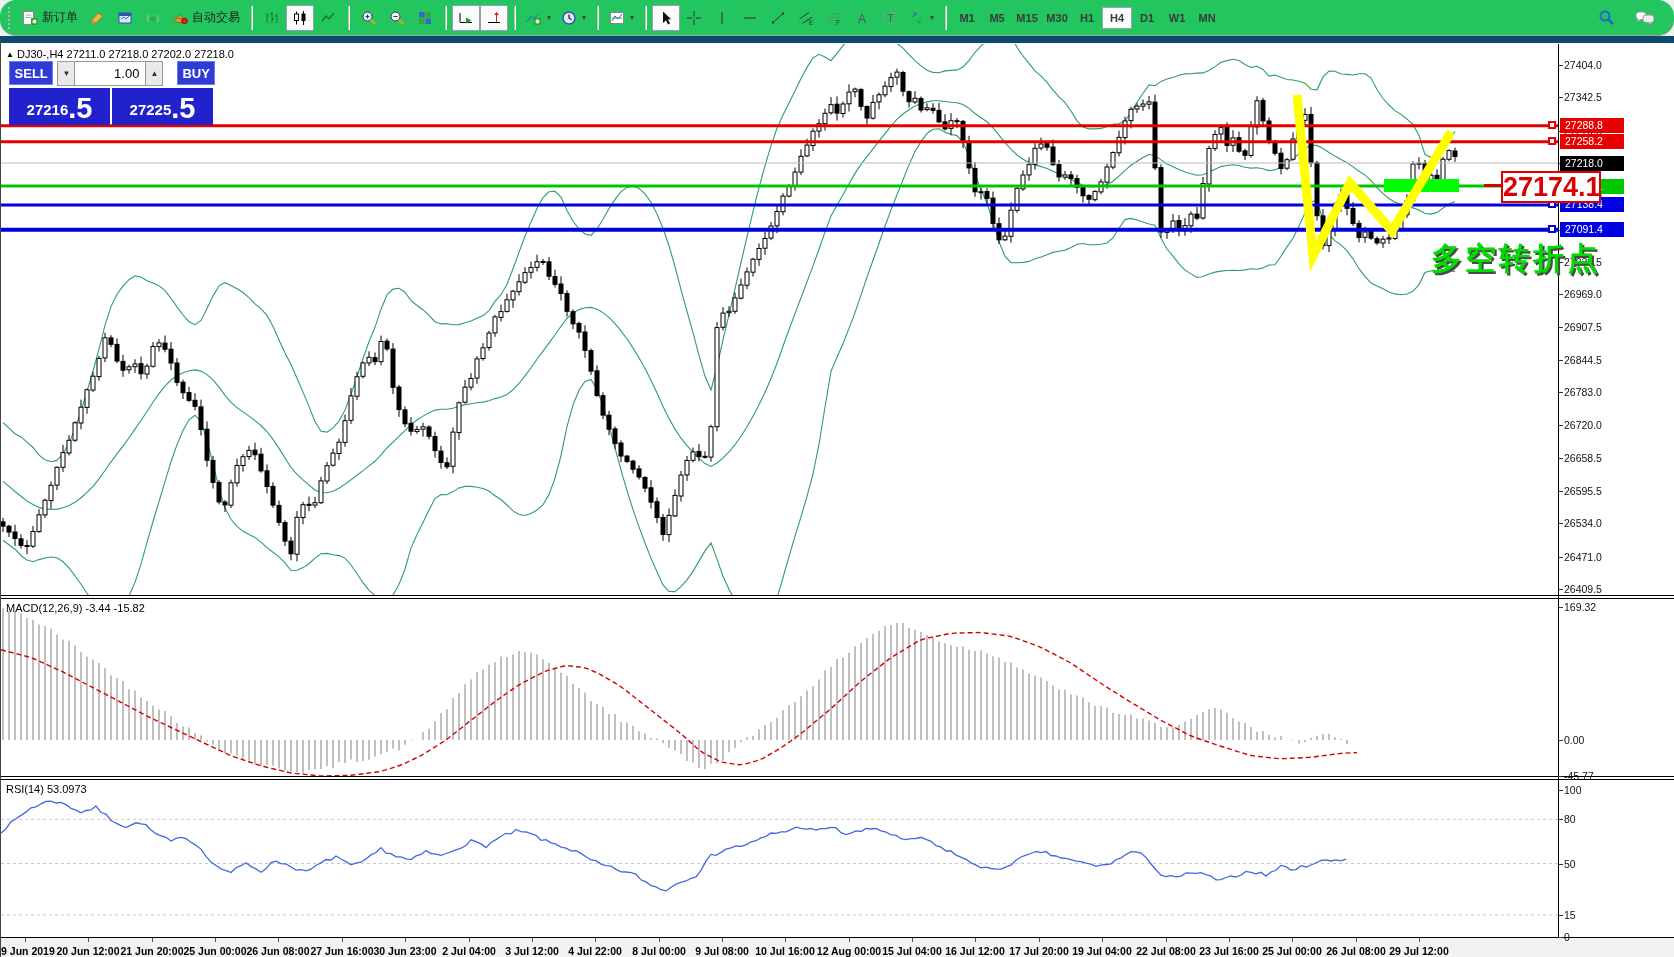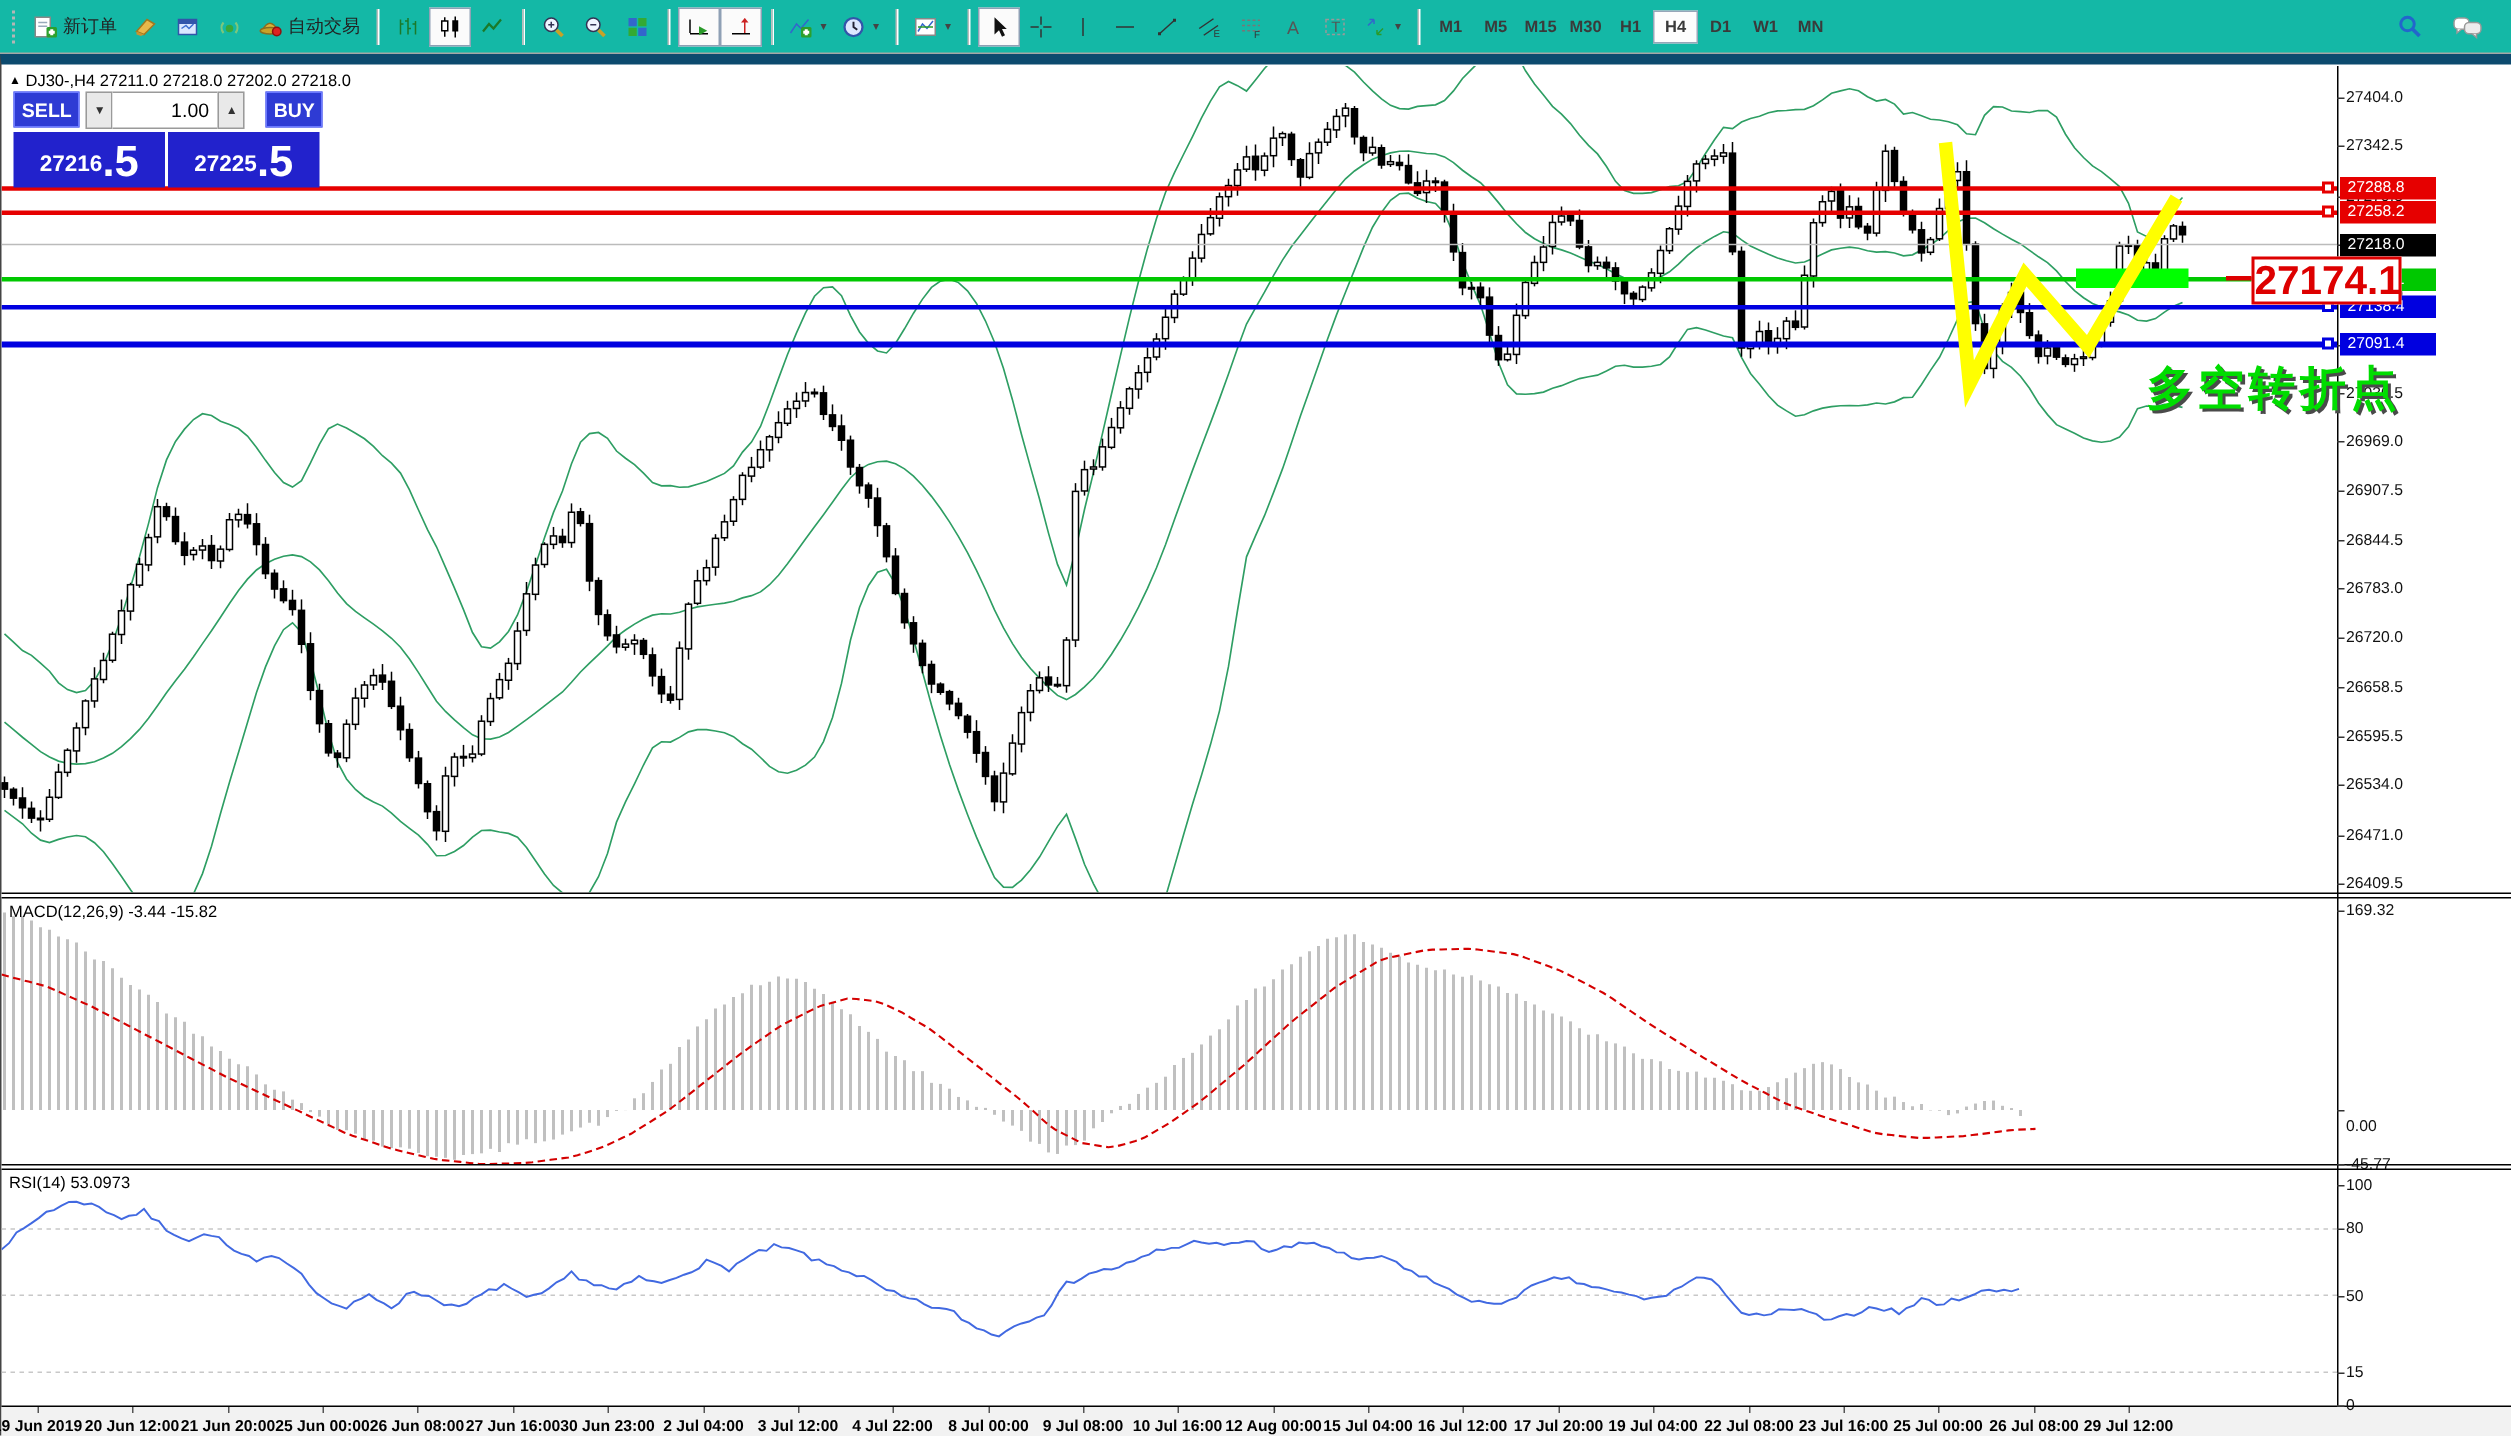--- a/index.html
+++ b/index.html
@@ -1,21 +1,21 @@
 <!DOCTYPE html>
 <html><head>
 <meta charset="utf-8">
 <style>
   html,body{margin:0;padding:0;width:1674px;height:957px;overflow:hidden;
     font-family:"Liberation Sans",sans-serif;background:#f0f0f0;}
   *{box-sizing:border-box;}
 
   
-  #toolbar{position:absolute;top:0;left:0;width:1674px;height:36px;background:#14b8a6;
-    border-bottom:1px solid #a6a6a6;display:flex;align-items:center;padding:0 6px;}
+  #toolbar{position:absolute;top:0;left:0;width:1674px;height:36px;background:#22c55e;
+    border-bottom:1px solid #a6a6a6;display:flex;align-items:center;padding:0 6px;border-radius:16px;}
   .grip{width:4px;height:22px;border-left:2px dotted #b5b5b5;margin:0 5px 0 2px;}
   .sep{width:1px;height:24px;background:#bcbcbc;margin:0 6px;box-shadow:1px 0 0 #fff;}
   .tbtn{height:26px;min-width:28px;display:flex;align-items:center;justify-content:center;gap:4px;
     border:1px solid transparent;background:transparent;font-size:12px;color:#222;padding:0 4px;cursor:default;}
   .tbtn.active{background:#fbfbfb;border:1px solid #8fa0b5;}
   .tbtn svg{display:block;}
   .caret{font-size:8px;color:#444;margin-left:1px;}
   .tf{height:22px;min-width:30px;text-align:center;font-size:11px;font-weight:bold;color:#3a3a3a;
     border:1px solid transparent;background:transparent;line-height:20px;padding:0 3px;}
   .tf.active{background:#fdfdfd;border:1px solid #97a6b8;}
@@ -1170,21 +1170,21 @@
         <line x1="1328" y1="141" x2="1328" y2="134.7" stroke="#c0c0c0" stroke-width="2"></line>
         <line x1="1334" y1="141" x2="1334" y2="138.2" stroke="#c0c0c0" stroke-width="2"></line>
         <line x1="1340" y1="141" x2="1340" y2="139.7" stroke="#c0c0c0" stroke-width="2"></line>
         <line x1="1346" y1="141" x2="1346" y2="145.0" stroke="#c0c0c0" stroke-width="2"></line>
         <polyline points="0,50.7 6,52.3 12,53.9 18,55.4 24,57.0 30,58.6 36,61.2 42,63.9 48,66.6 54,69.3 60,71.9 66,75.1 72,78.2 78,81.3 84,84.5 90,87.6 96,90.8 102,93.9 108,97.0 114,100.2 120,103.3 126,106.5 132,109.6 138,112.7 144,115.9 150,119.0 156,121.8 162,124.7 168,127.5 174,130.3 180,133.2 186,136.0 192,138.8 198,141.6 204,144.5 210,147.3 216,150.1 222,152.9 228,155.8 234,158.1 240,160.1 246,162.1 252,164.2 258,166.2 264,167.8 270,169.3 276,170.7 282,172.1 288,173.5 294,174.4 300,175.0 306,175.6 312,176.3 318,176.9 324,177.0 330,176.8 336,176.7 342,176.5 348,176.4 354,175.8 360,175.0 366,174.2 372,173.4 378,172.7 384,171.1 390,169.3 396,167.4 402,165.2 408,162.4 414,159.5 420,156.7 426,152.9 432,149.2 438,145.4 444,141.6 450,137.1 456,132.4 462,127.7 468,122.9 474,118.2 480,113.5 486,108.8 492,104.1 498,99.7 504,95.5 510,91.4 516,87.2 522,83.5 528,80.5 534,77.4 540,74.4 546,71.6 552,70.0 558,68.3 564,66.7 570,67.0 576,67.7 582,68.4 588,70.2 594,73.0 600,75.8 606,79.4 612,82.9 618,86.4 624,90.8 630,95.5 636,100.2 642,104.9 648,109.6 654,114.3 660,119.0 666,123.7 672,128.4 678,133.2 684,138.3 690,143.7 696,149.2 702,153.8 708,156.9 714,159.9 720,163.0 726,163.9 732,164.9 738,165.8 744,165.0 750,163.4 756,161.7 762,159.4 768,155.9 774,152.4 780,148.8 786,144.6 792,140.4 798,136.1 804,131.4 810,126.3 816,121.3 822,116.3 828,111.3 834,105.9 840,100.4 846,94.9 852,89.5 858,84.0 864,79.0 870,74.3 876,69.6 882,64.9 888,60.1 894,56.2 900,52.6 906,48.9 912,45.3 918,41.7 924,39.7 930,38.4 936,37.2 942,35.9 948,34.7 954,34.1 960,34.0 966,33.8 972,33.7 978,33.5 984,34.0 990,34.8 996,35.5 1002,36.3 1008,37.1 1014,38.8 1020,41.0 1026,43.2 1032,45.4 1038,47.6 1044,50.5 1050,53.6 1056,56.7 1062,59.9 1068,63.0 1074,66.8 1080,70.9 1086,75.0 1092,79.0 1098,83.1 1104,87.0 1110,90.8 1116,94.5 1122,98.3 1128,102.1 1134,105.7 1140,109.3 1146,112.9 1152,116.6 1158,120.2 1164,123.5 1170,126.6 1176,129.7 1182,132.9 1188,136.0 1194,138.4 1200,140.5 1206,142.5 1212,144.6 1218,146.6 1224,148.5 1230,150.4 1236,152.3 1242,154.2 1248,156.1 1254,157.1 1260,157.7 1266,158.4 1272,159.0 1278,159.6 1284,159.6 1290,159.3 1296,159.0 1302,158.7 1308,158.4 1314,157.7 1320,157.0 1326,156.2 1332,155.4 1338,154.6 1344,154.1 1350,153.9 1356,153.6" fill="none" stroke="#d40000" stroke-width="1.4" stroke-dasharray="5,3"></polyline>
       </svg>
     <div class="pane-label">MACD(12,26,9) -3.44 -15.82</div>
   <div class="ydash" style="top: 8px;"></div>
       <div class="ytick" style="top: 2px;">169.32</div>
       <div class="ydash" style="top: 141px;"></div>
-      <div class="ytick" style="top: 146px;">0.00</div>
+      <div class="ytick" style="top: 135px;">0.00</div>
       <div class="ydash" style="top: 177px;"></div>
       <div class="ytick" style="top: 171px;">-45.77</div>
     </div>
 
   <div class="splitter" id="split2"></div>
 
   <div id="rsi-pane">
     <svg id="rsi-svg" class="pane-svg" width="1557" height="157">
         <line x1="0" y1="39.4" x2="1557" y2="39.4" stroke="#c8c8c8" stroke-width="1" stroke-dasharray="3,3"></line>
         <line x1="0" y1="83.5" x2="1557" y2="83.5" stroke="#c8c8c8" stroke-width="1" stroke-dasharray="3,3"></line>

